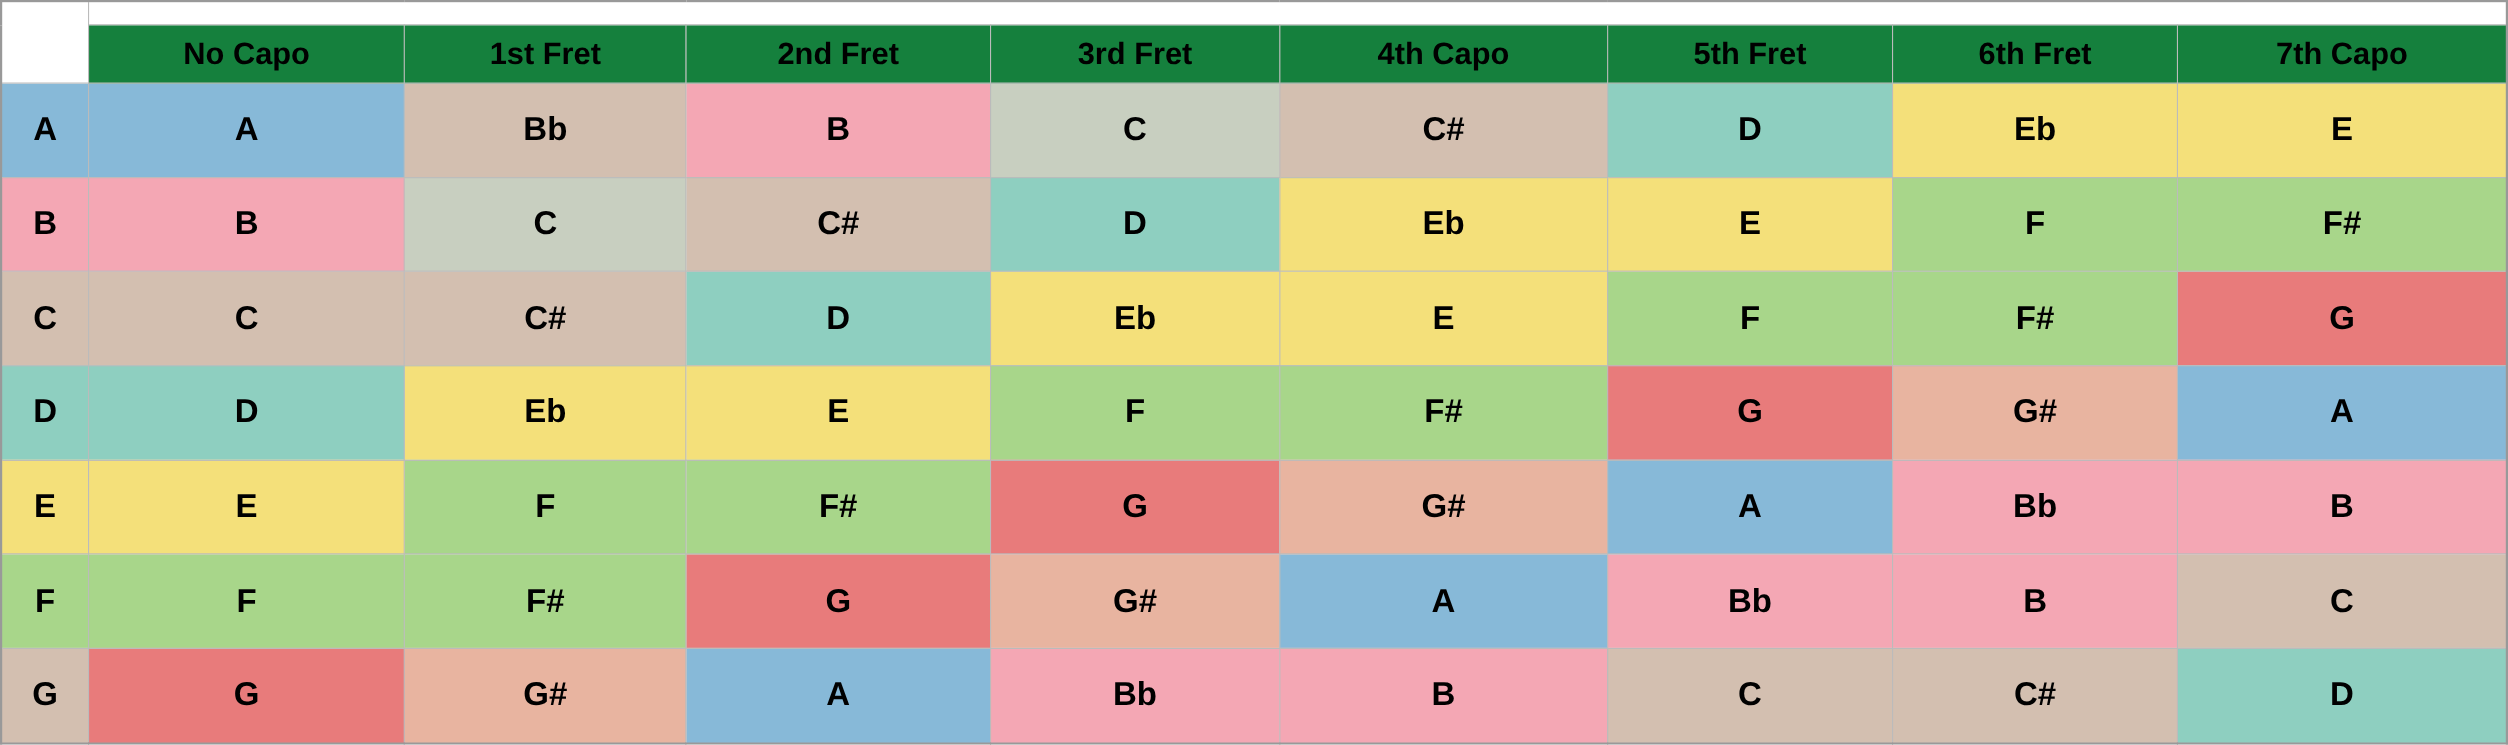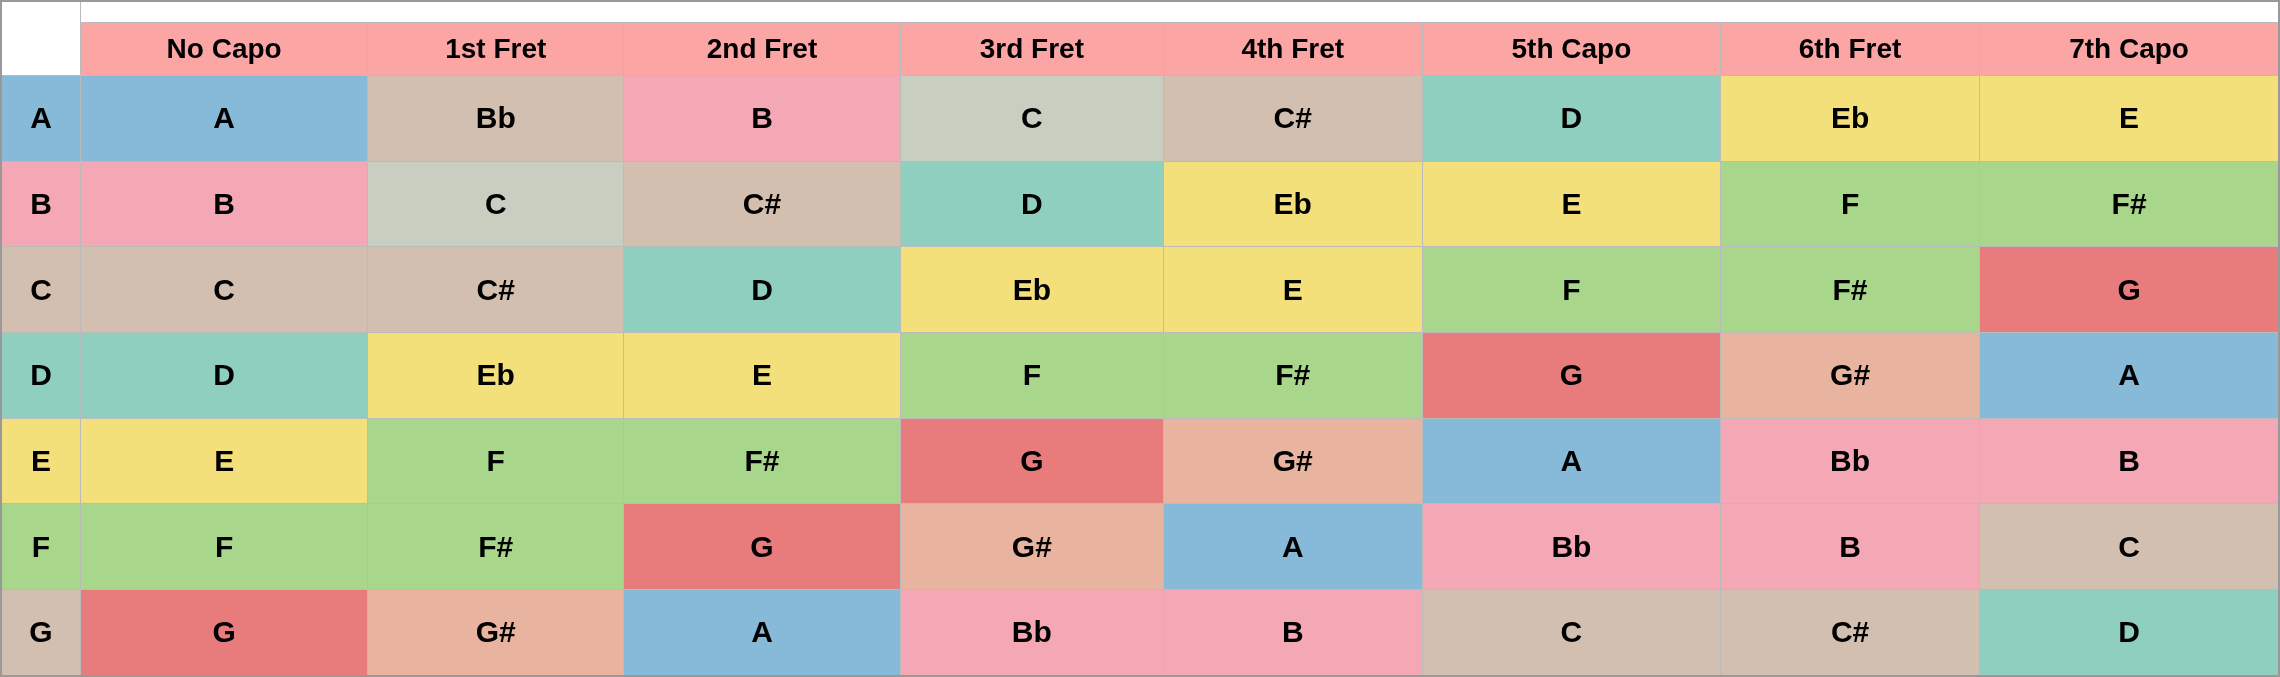--- a/index.html
+++ b/index.html
@@ -27,21 +27,21 @@
       text-align: center;
       font-weight: bold;
       font-size: 28px;
     }
     .header-row th {
       background: #fff;
       font-size: 30px;
       padding: 10px 5px;
     }
     .subheader-row th {
-      background: #fca5a5;
+      background: #15803d;
       font-size: 28px;
       padding: 10px 5px;
       margin-top: 40px;
     }
     .you-play-cell {
       font-size: 34px;
       font-weight: bold;
       background: #fff;
       vertical-align: middle;
       padding: 10px;
@@ -143,22 +143,22 @@
     <thead>
       <tr class="header-row">
         <th rowspan="2" class="you-play-cell"></th>
         <th colspan="8" class="capo-header"></th>
       </tr>
       <tr class="subheader-row">
       <th>No Capo</th>
           <th>1st Fret</th>
           <th>2nd Fret</th>
           <th>3rd Fret</th>
-          <th>4th Fret</th>
-          <th>5th Capo</th>
+          <th>4th Capo</th>
+          <th>5th Fret</th>
           <th>6th Fret</th>
           <th>7th Capo</th>
         </tr>
     </thead>
     <tbody id="table-body">
     <tr class="row-a">
           <td class="you-play-col">A</td>
           <td>A</td>
           <td>Bb</td>
           <td>B</td>

